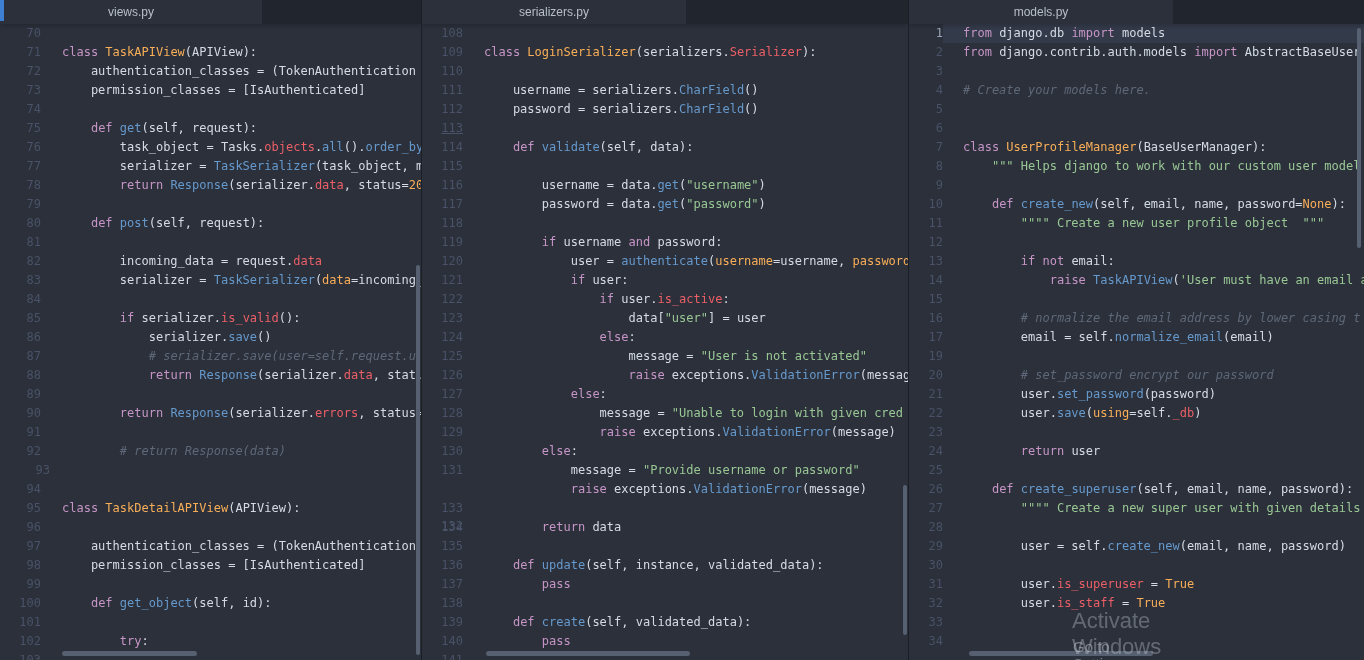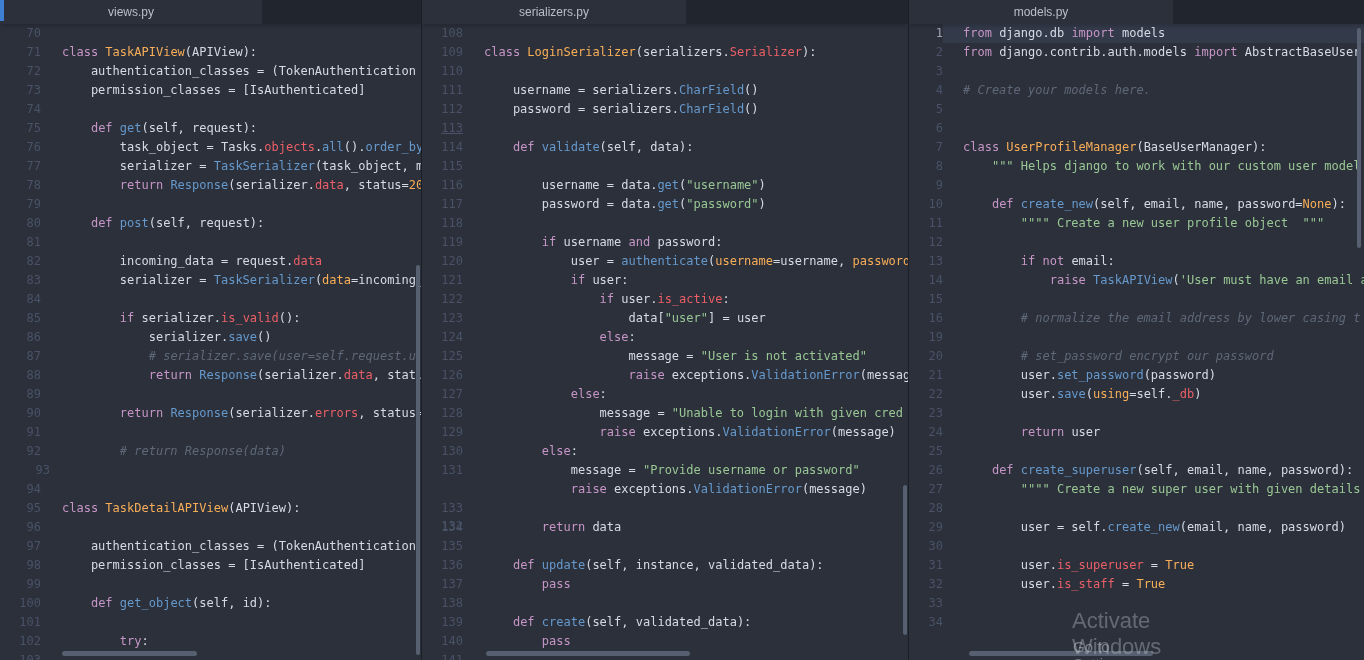--- a/index.html
+++ b/index.html
@@ -416,20 +416,24 @@
           </div>
           <div class="line">
             <span class="ln" style="width: 34px;">15</span>
             <span class="lc" style="padding-left: 20px;"></span>
           </div>
           <div class="line">
             <span class="ln" style="width: 34px;">16</span>
             <span class="lc" style="padding-left: 20px;"><span class="tok-t">        </span><span class="tok-c"># normalize the email address by lower casing t</span></span>
           </div>
           <div class="line">
+            <span class="ln" style="width: 34px;">17</span>
+            <span class="lc" style="padding-left: 20px;"><span class="tok-t">        email = self.</span><span class="tok-fn">normalize_email</span><span class="tok-t">(email)</span></span>
+          </div>
+          <div class="line">
             <span class="ln" style="width: 34px;">19</span>
             <span class="lc" style="padding-left: 20px;"></span>
           </div>
           <div class="line">
             <span class="ln" style="width: 34px;">20</span>
             <span class="lc" style="padding-left: 20px;"><span class="tok-t">        </span><span class="tok-c"># set_password encrypt our password</span></span>
           </div>
           <div class="line">
             <span class="ln" style="width: 34px;">21</span>
             <span class="lc" style="padding-left: 20px;"><span class="tok-t">        user.</span><span class="tok-fn">set_password</span><span class="tok-t">(password)</span></span>

